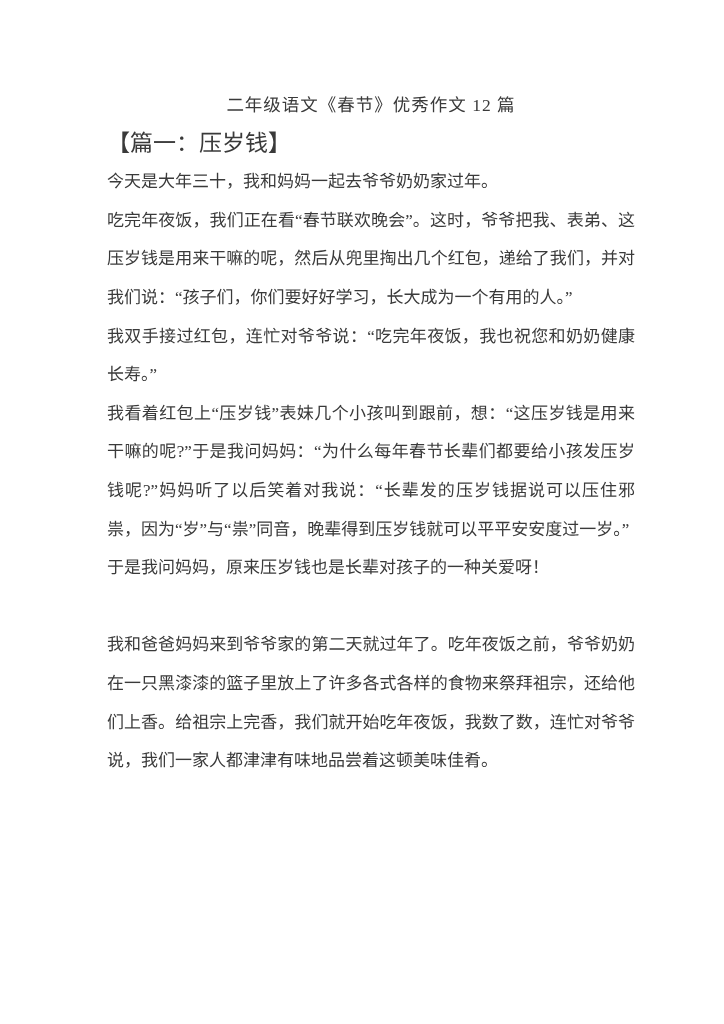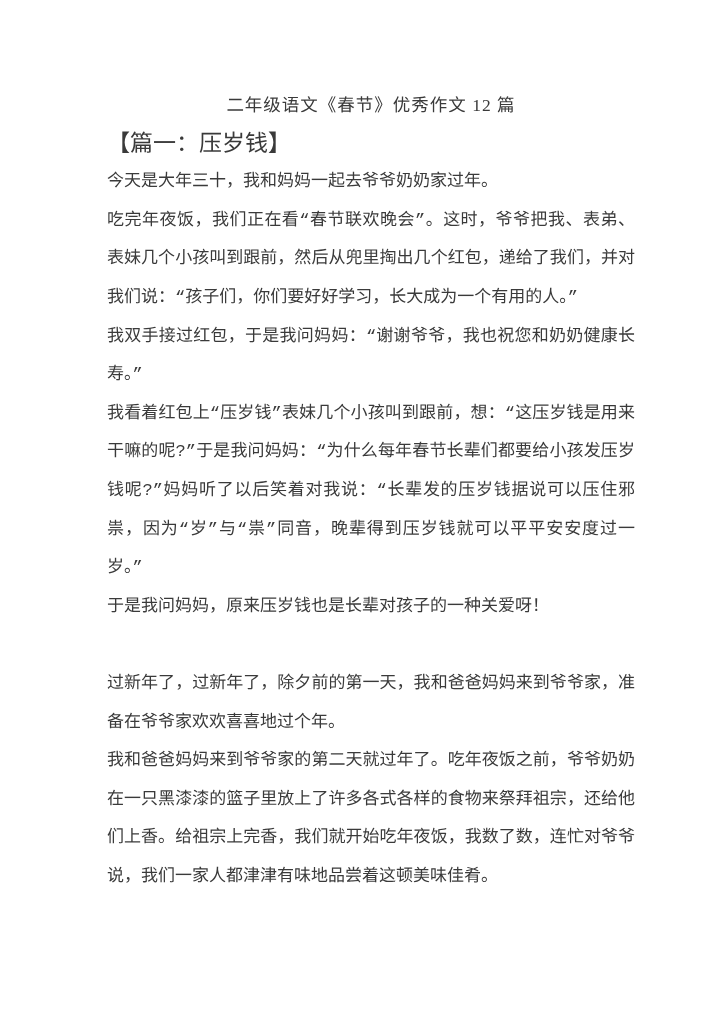--- a/index.html
+++ b/index.html
@@ -44,39 +44,37 @@
     text-align: left;
   }
 
   .essay-section + .essay-section {
     margin-top: 38.6px; 
   }
 
   .essay-paragraph {
     text-align: justify;
     text-justify: inter-ideograph;
-    font-family: Liberation Mono, monospace;
   }
 </style>
 </head>
 <body>
 
 <div class="page">
   <div class="content">
 
     <h1 class="doc-title">二年级语文《春节》优秀作文 12 篇</h1>
 
     <section class="essay-section">
       <h2 class="section-heading">【篇一：压岁钱】</h2>
       <p class="essay-paragraph">今天是大年三十，我和妈妈一起去爷爷奶奶家过年。</p>
-      <p class="essay-paragraph">吃完年夜饭，我们正在看“春节联欢晚会”。这时，爷爷把我、表弟、表妹几个小孩叫到跟前，然后从兜里掏出几个红包，递给了我们，并对我们说：“孩子们，你们要好好学习，长大成为一个有用的人。”</p>
-      <p class="essay-paragraph">我双手接过红包，于是我问妈妈：“谢谢爷爷，我也祝您和奶奶健康长寿。”</p>
+      <p class="essay-paragraph">吃完年夜饭，我们正在看“春节联欢晚会”。这时，爷爷把我、表弟、这压岁钱是用来干嘛的呢，然后从兜里掏出几个红包，递给了我们，并对我们说：“孩子们，你们要好好学习，长大成为一个有用的人。”</p>
+      <p class="essay-paragraph">我双手接过红包，连忙对爷爷说：“吃完年夜饭，我也祝您和奶奶健康长寿。”</p>
       <p class="essay-paragraph">我看着红包上“压岁钱”表妹几个小孩叫到跟前，想：“这压岁钱是用来干嘛的呢?”于是我问妈妈：“为什么每年春节长辈们都要给小孩发压岁钱呢?”妈妈听了以后笑着对我说：“长辈发的压岁钱据说可以压住邪祟，因为“岁”与“祟”同音，晚辈得到压岁钱就可以平平安安度过一岁。”</p>
       <p class="essay-paragraph">于是我问妈妈，原来压岁钱也是长辈对孩子的一种关爱呀！</p>
     </section>
 
     <section class="essay-section">
-      <p class="essay-paragraph">过新年了，过新年了，除夕前的第一天，我和爸爸妈妈来到爷爷家，准备在爷爷家欢欢喜喜地过个年。</p>
       <p class="essay-paragraph">我和爸爸妈妈来到爷爷家的第二天就过年了。吃年夜饭之前，爷爷奶奶在一只黑漆漆的篮子里放上了许多各式各样的食物来祭拜祖宗，还给他们上香。给祖宗上完香，我们就开始吃年夜饭，我数了数，连忙对爷爷说，我们一家人都津津有味地品尝着这顿美味佳肴。</p>
     </section>
 
   </div>
 </div>
 
 </body></html>

